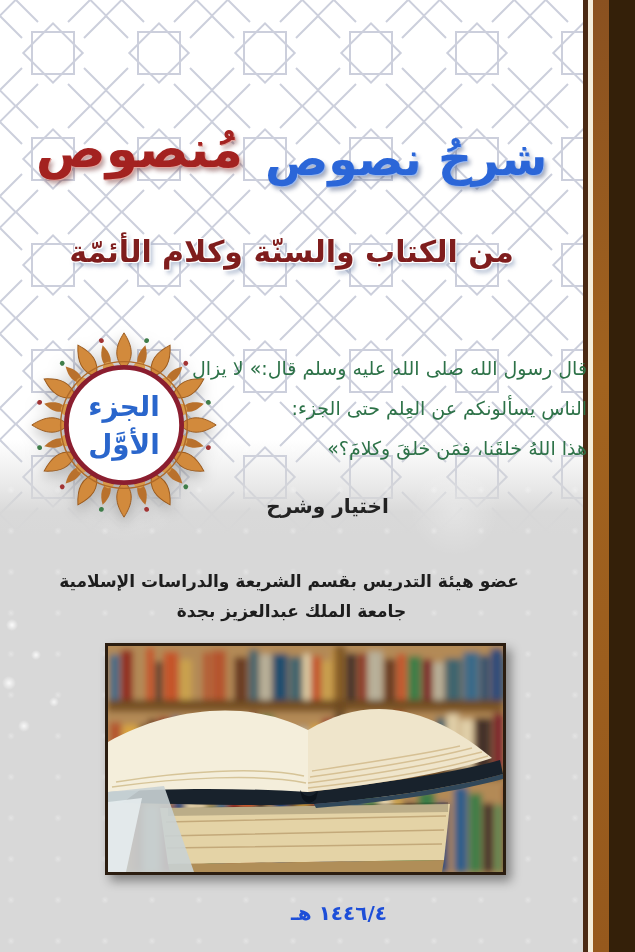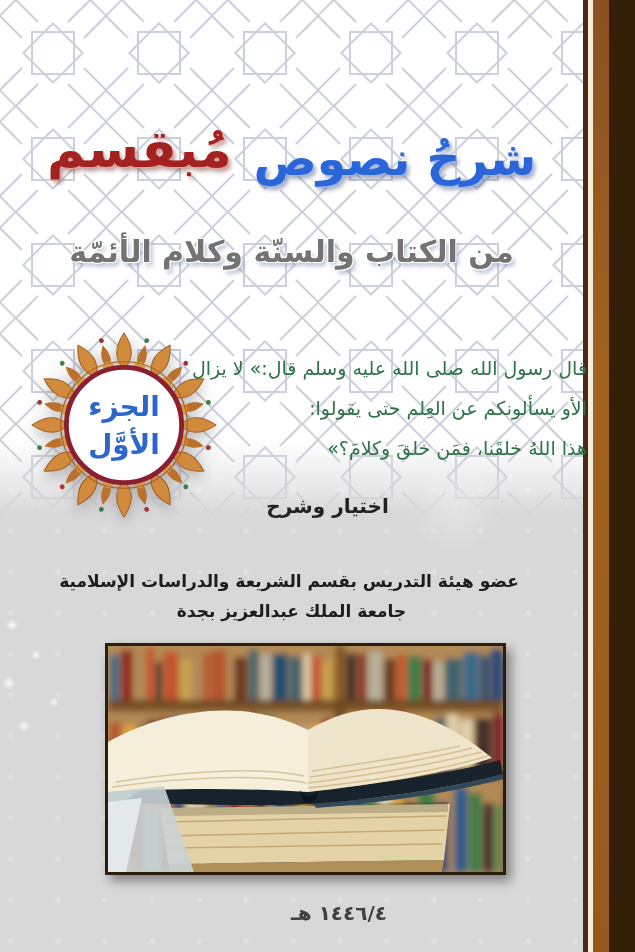--- a/index.html
+++ b/index.html
@@ -42,21 +42,21 @@
     font-size:47px; font-weight:bold; color:#2b66d8; line-height:1.3;
     text-shadow:1px 1px 0 #9db9ec, 3px 4px 4px rgba(25,45,95,.4);
   }
   .t-red{
     font-size:52px; font-weight:bold; color:#a32220; line-height:1.3;
     transform:translateY(-12px);
     text-shadow:1px 1px 0 #e0a49e, 3px 4px 4px rgba(90,15,15,.4);
   }
   .subtitle{
     position:absolute; top:234px; left:0; width:583px; text-align:center; direction:rtl;
-    font-size:30px; font-weight:bold; color:#737373; letter-spacing:1px;
+    font-size:30px; font-weight:bold; color:#7f1d1d; letter-spacing:1px;
     text-shadow:-1px -1px 0 #fff, 1px -1px 0 #fff, -1px 1px 0 #fff, 1px 1px 0 #fff,
                 3px 4px 4px rgba(120,140,175,.55);
   }
   
   .badge{position:absolute; left:28px; top:329px; width:192px; height:192px;
          filter:drop-shadow(0 5px 7px rgba(0,0,0,.28));}
   .badge text{
     font-family:"DejaVu Sans", sans-serif; font-weight:bold; font-size:29px;
     fill:#2a66cc; text-anchor:middle; direction:rtl;
   }
@@ -76,21 +76,21 @@
   .aff2{position:absolute; top:601px; left:0; width:583px; text-align:center; direction:rtl;
         font-size:17px; font-weight:bold; color:#1d1d1d;}
   
   .photo{
     position:absolute; left:105px; top:643px; width:395px; height:226px;
     border:3px solid #2b1d10; box-shadow:5px 6px 10px rgba(0,0,0,.4);
     background:#b38a57;
   }
   
   .date{position:absolute; top:901px; left:219px; width:240px; text-align:center; direction:rtl;
-        font-size:20px; font-weight:bold; color:#404040;}
+        font-size:20px; font-weight:bold; color:#1d4ed8;}
 </style>
 </head>
 <body>
 
 <div class="page">
 
   <svg class="pattern-svg" width="583" height="560" viewBox="0 0 583 560">
     <defs>
       <pattern id="star" width="106" height="106" patternUnits="userSpaceOnUse">
         <g stroke="#c6cad8" stroke-width="2" fill="none">
@@ -109,21 +109,21 @@
 
   <div class="gray-zone"></div>
 
   <div class="bar bar-line"></div>
   <div class="bar bar-cream"></div>
   <div class="bar bar-orange"></div>
   <div class="bar bar-dark"></div>
 
   <div class="title-row">
     <span class="t-blue">شرحُ نصوص</span>
-    <span class="t-red">مُبقسم</span>
+    <span class="t-red">مُنصوص</span>
   </div>
 
   <div class="subtitle">من الكتاب والسنّة وكلام الأئمّة</div>
 
   <svg class="badge" viewBox="-100 -100 200 200">
     <g id="petals">
         <path d="M0,-96 C9,-82 11,-70 0,-58 C-11,-70 -9,-82 0,-96 Z" transform="rotate(0)" fill="#d28a3c" stroke="#9a5a1e"></path>
         <path d="M0,-86 C6,-76 6,-68 0,-60 C-6,-68 -6,-76 0,-86 Z" transform="rotate(15)" fill="#b9712c"></path>
         <circle cx="0" cy="-91" r="2.5" transform="rotate(15)" fill="#3f7d4a"></circle>
         <circle cx="0" cy="-62" r="6" transform="rotate(15)" fill="#d89a4a"></circle>
@@ -173,21 +173,21 @@
         <circle cx="0" cy="-62" r="6" transform="rotate(345)" fill="#d89a4a"></circle>
       </g>
     <circle r="66" fill="none" stroke="#b06a28" stroke-width="1.5"></circle>
     <circle r="60" fill="#ffffff" stroke="#8b1e2f" stroke-width="5"></circle>
     <text x="0" y="-9">الجزء</text>
     <text x="0" y="30">الأوَّل</text>
   </svg>
 
   <div class="hadith">
     <div>قال رسول الله صلى الله عليه وسلم قال:» لا يزال</div>
-    <div>الأو يسألونكم عن العِلم حتى يقولوا:</div>
+    <div>الناس يسألونكم عن العِلم حتى الجزء:</div>
     <div>هذا اللهُ خلقَنا، فمَن خلقَ وكلامَ؟»</div>
   </div>
 
   <div class="byline">اختيار وشرح</div>
   <div class="aff1">عضو هيئة التدريس بقسم الشريعة والدراسات الإسلامية</div>
   <div class="aff2">جامعة الملك عبدالعزيز بجدة</div>
 
   <div class="photo">
     <svg width="395" height="226" viewBox="0 0 395 226">
       <defs>

